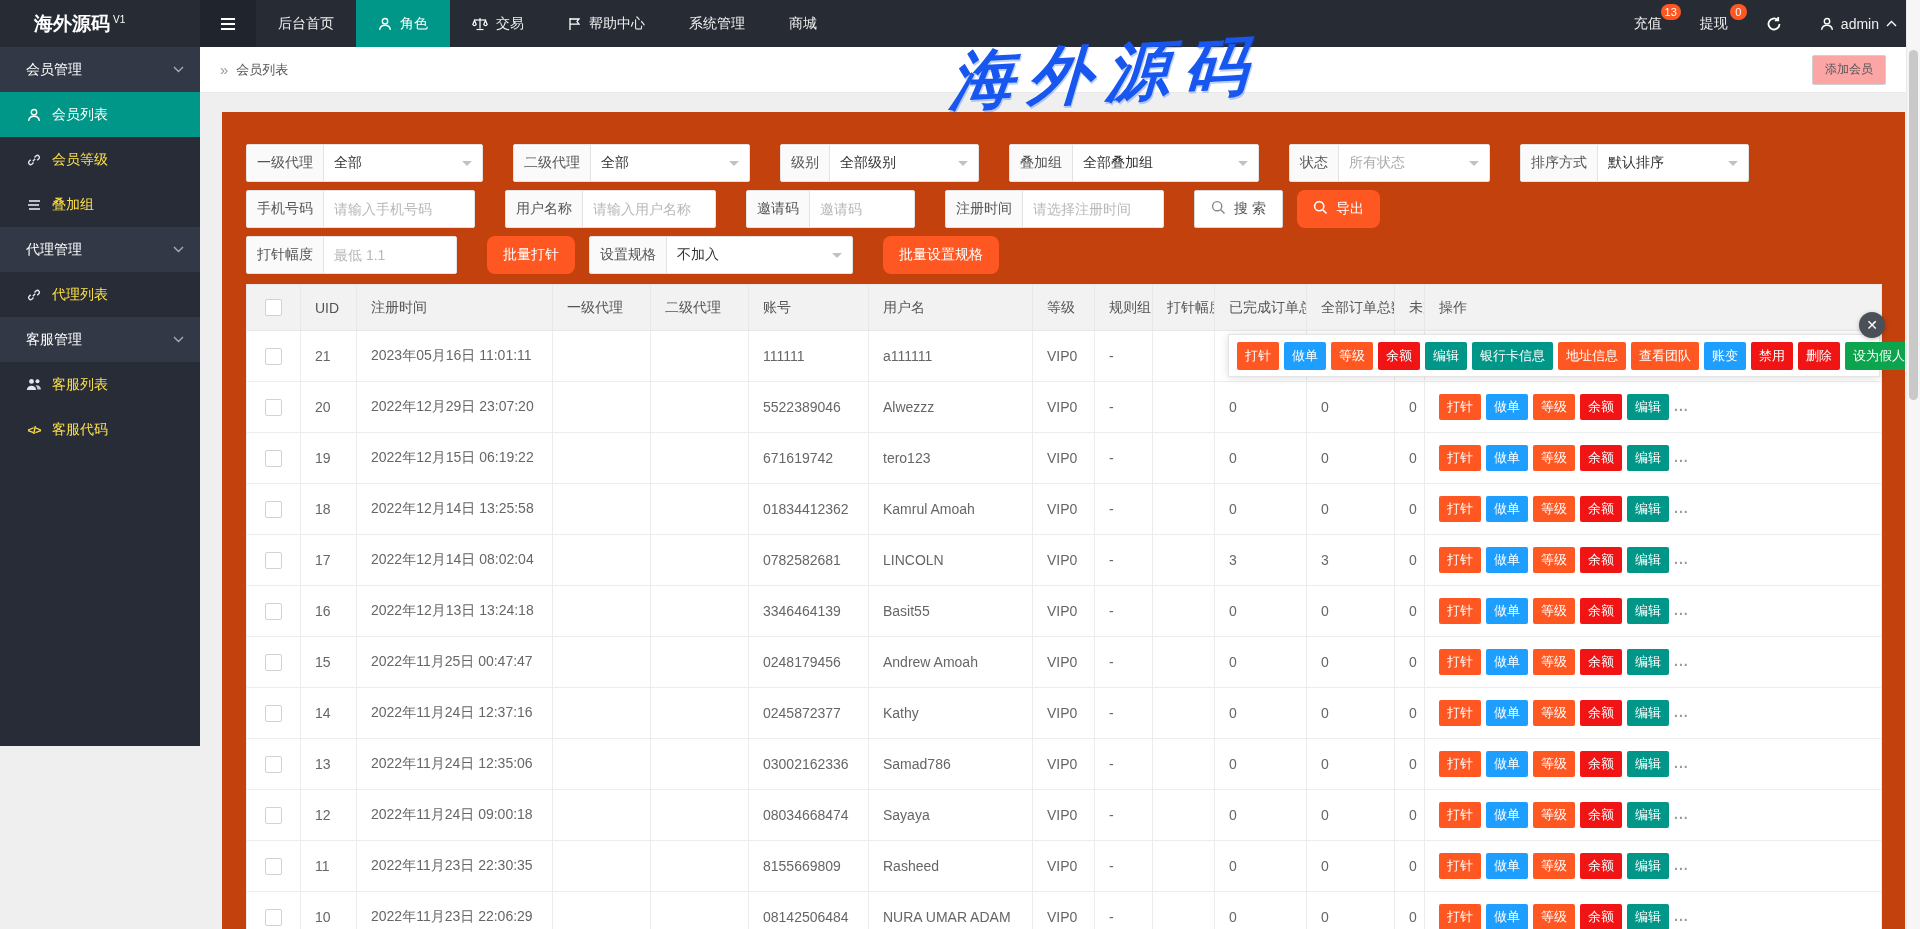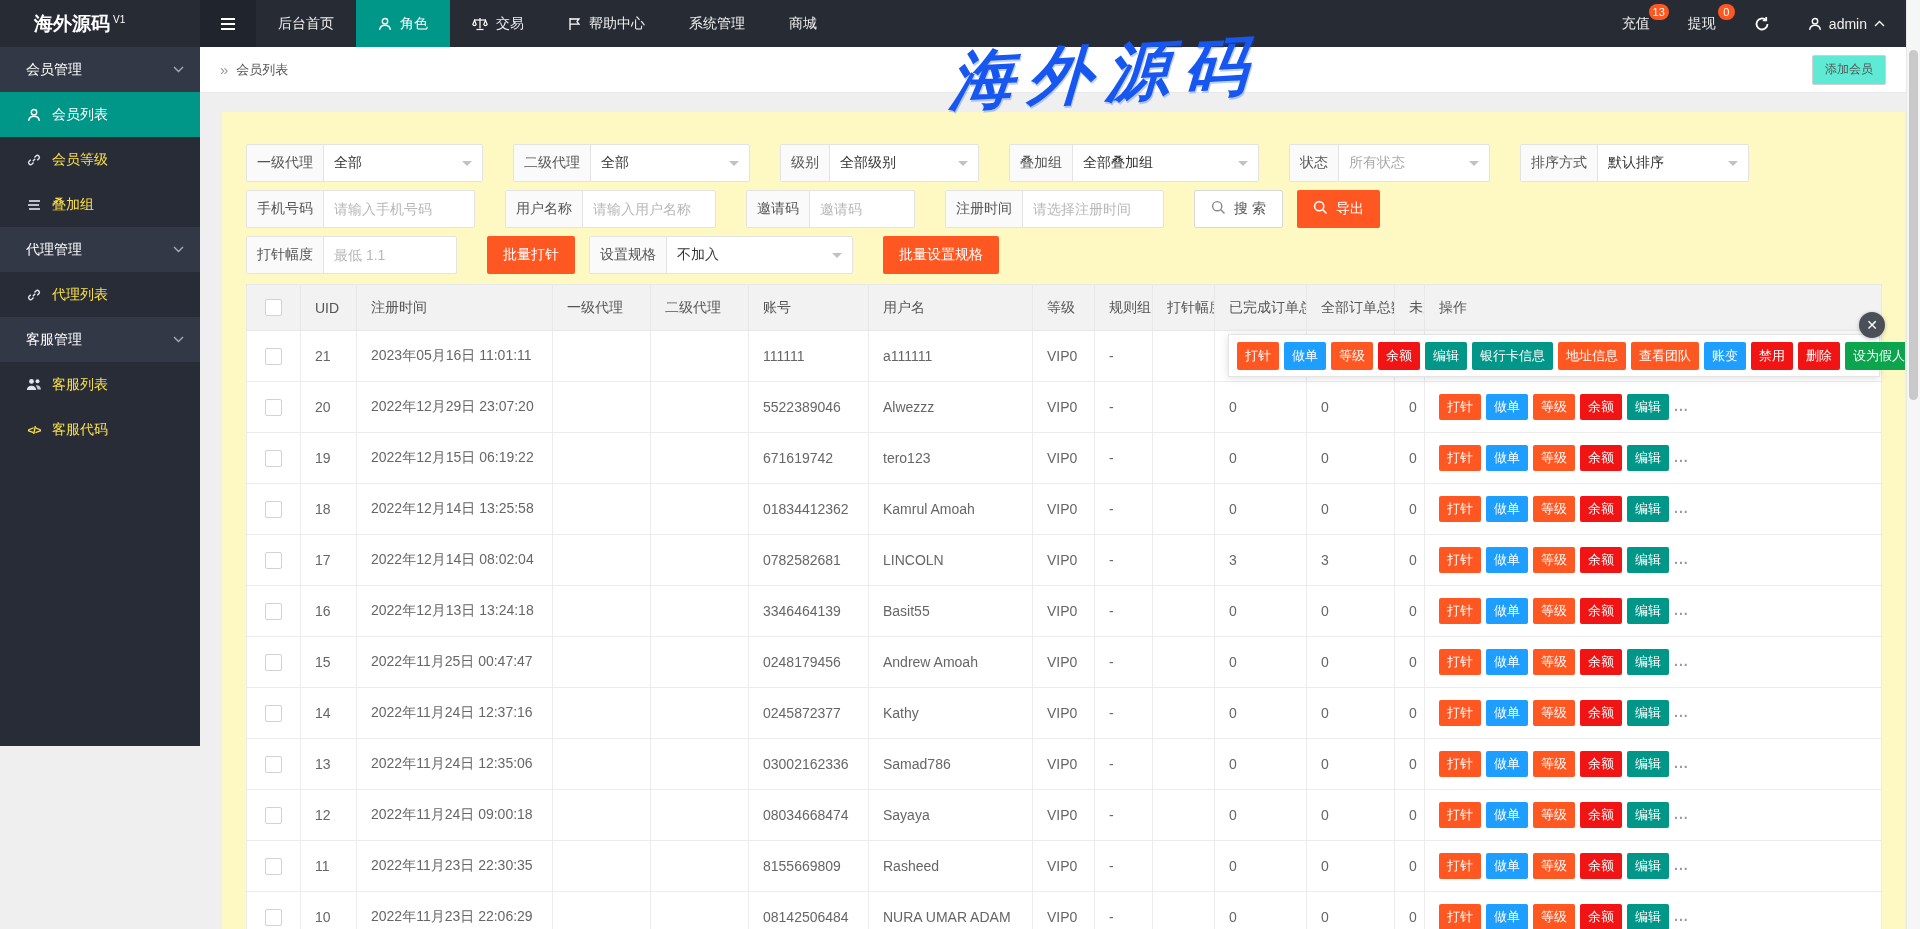--- a/index.html
+++ b/index.html
@@ -11,67 +11,67 @@
   
   .navbar { position:absolute; top:0; left:0; width:1920px; height:47px;
     background:#272b34; display:flex; align-items:stretch; z-index:40; color:#f0f0f0; }
   .logo { width:200px; display:flex; align-items:center; padding-left:34px;
     font-size:19px; font-weight:bold; color:#fff; }
   .logo sup { font-size:10px; font-weight:normal; margin-left:3px; transform:translateY(-4px); }
   .nav-toggle { width:56px; background:#20242c; display:flex; align-items:center; justify-content:center; cursor:pointer; }
   .nav-menu { display:flex; }
   .nav-item { padding:0 22px; display:flex; align-items:center; gap:8px; font-size:14px; cursor:pointer; white-space:nowrap; }
   .nav-item.active { background:#009688; color:#fff; }
-  .nav-right { margin-left:auto; display:flex; align-items:stretch; padding-right:16px; }
+  .nav-right { margin-left:auto; display:flex; align-items:stretch; padding-right:4px; }
   .nav-link { padding:0 19px; display:flex; align-items:center; gap:7px; font-size:14px; position:relative; cursor:pointer; }
   .badge { position:absolute; top:4px; right:0px; background:#ff5722; color:#fff;
     font-size:11px; line-height:16px; min-width:17px; padding:0 4px; border-radius:9px; text-align:center; }
   .nv-ic { display:inline-flex; align-items:center; }
   
   .sidebar { position:absolute; top:47px; left:0; width:200px; height:699px; background:#272c37; z-index:30; }
   .side-row { height:45px; display:flex; align-items:center; padding:0 16px 0 26px;
     font-size:14px; cursor:pointer; gap:10px; }
   .side-group { background:#323845; color:#fff; }
   .side-item { background:#272c37; color:#fde047; }
   .side-item.active { background:#009688; color:#fff; }
   .side-chevron { margin-left:auto; opacity:.75; display:inline-flex; }
   .s-ic { display:inline-flex; width:16px; justify-content:center; align-items:center; }
   .code-ic { font-size:11px; font-weight:bold; letter-spacing:-1px; }
   
   .bread { position:absolute; left:200px; top:47px; width:1706px; height:46px; background:#fff;
     display:flex; align-items:center; padding:0 20px; border-bottom:1px solid #e9e9e9; z-index:10; }
   .crumb-ic { color:#999; font-size:15px; margin-right:8px; }
   .crumb-txt { font-size:13px; color:#555; }
-  .add-btn { margin-left:auto; background:#5eead4; border:1px solid #d0d0d0; border-radius:2px;
+  .add-btn { margin-left:auto; background:#fca5a5; border:1px solid #d0d0d0; border-radius:2px;
     height:30px; padding:0 12px; font-size:12px; color:#555; cursor:pointer; }
   
   .watermark { position:absolute; left:950px; top:30px; z-index:50; pointer-events:none;
     font-family:"DejaVu Serif","Liberation Serif",serif; font-style:italic; font-weight:900;
     font-size:64px; letter-spacing:14px; color:#1757f0; transform:rotate(-3deg) skewX(-6deg);
     text-shadow:1px 2px 0 rgba(23,87,240,.28); white-space:nowrap; }
   
-  .card { position:absolute; left:222px; top:112px; width:1683px; height:817px; background:#fef9c3;
+  .card { position:absolute; left:222px; top:112px; width:1683px; height:817px; background:#c2410c;
     padding:32px 24px 0; overflow:hidden; z-index:5; }
   .frow { display:flex; align-items:center; margin-bottom:8px; }
   .fgroup { display:inline-flex; align-items:stretch; height:38px; border:1px solid #e3e3e3;
     border-radius:2px; margin-right:30px; background:#fff; }
   .flabel { background:#fafafa; border-right:1px solid #e3e3e3; display:flex; align-items:center;
     padding:0 10px; font-size:14px; color:#555; white-space:nowrap; }
   .fselect { position:relative; display:flex; align-items:center; padding:0 30px 0 10px;
     font-size:14px; color:#333; cursor:pointer; }
   .fselect.ph { color:#aaa; }
   .fselect::after { content:''; position:absolute; right:10px; top:16px;
     border:5px solid transparent; border-top-color:#c2c2c2; }
   .w120 { width:158px; } .w110 { width:148px; } .w160 { width:185px; } .w130 { width:150px; }
   .finput { border:none; outline:none; padding:0 10px; font-size:14px; color:#333; background:transparent; }
   .finput::placeholder { color:#b8b8b8; }
   .in130 { width:132px; } .in150 { width:150px; } .in100 { width:104px; } .in140 { width:140px; }
   .btn-search { height:38px; background:#fff; border:1px solid #d8d8d8; border-radius:2px; color:#555;
     padding:0 16px; display:inline-flex; align-items:center; gap:8px; font-size:14px; cursor:pointer; margin-right:14px; }
-  .btn-orange-lg { height:38px; background:#ff5722; border:none; border-radius:2px; color:#fff;
+  .btn-orange-lg { height:38px; background:#ff5722; border:none; border-radius:8px; color:#fff;
     padding:0 16px; display:inline-flex; align-items:center; gap:8px; font-size:14px; cursor:pointer; }
   .mr14 { margin-right:14px; }
   
   .table-wrap { position:relative; margin-top:10px; }
   table { border-collapse:collapse; table-layout:fixed; width:1635px; }
   th { background:#f2f2f2; height:46px; font-size:14px; color:#555; font-weight:normal; text-align:left;
     padding:0 4px 0 14px; border:1px solid #e8e8e8; overflow:hidden; white-space:nowrap; }
   td { height:51px; font-size:14px; color:#666; padding:0 4px 0 14px; border:1px solid #ececec;
     overflow:hidden; white-space:nowrap; background:#fff; }
   th.cb, td.cb { padding:0; text-align:center; }

